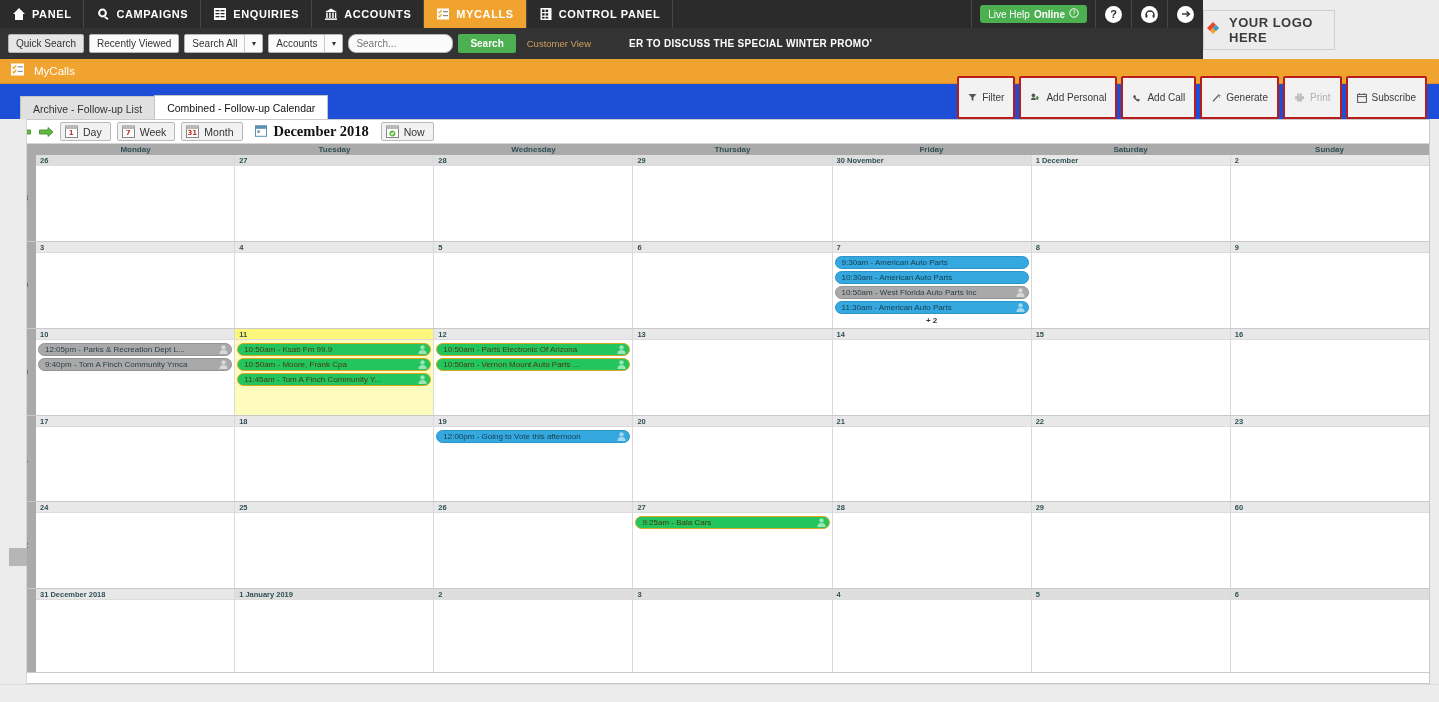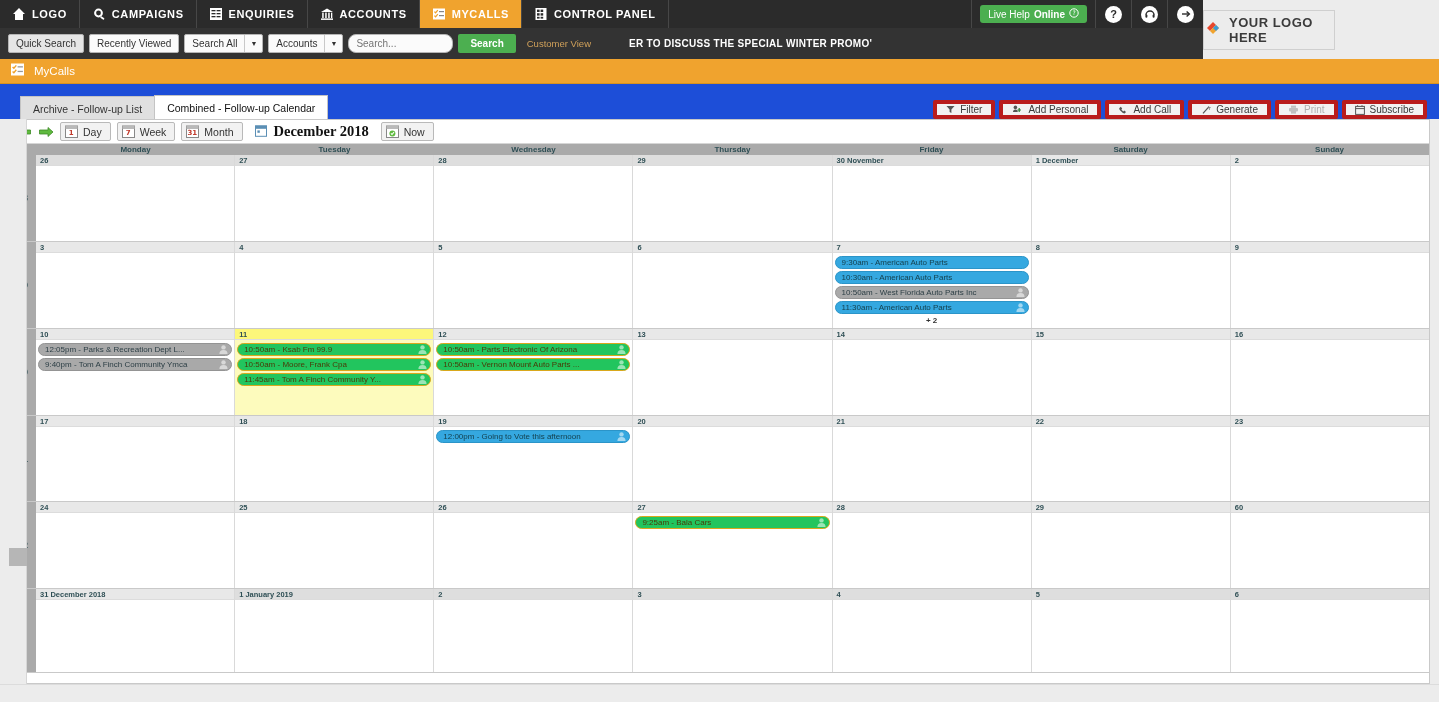--- a/index.html
+++ b/index.html
@@ -103,22 +103,22 @@
     font-size: 10.5px; color: #333; padding: 6px 12px 5px 12px;
     border: 1px solid #c4c4c4; border-bottom: none; background: #e0e0e0;
     margin-right: -1px; cursor: pointer; position: relative; top: 1px;
   }
   .tab.active { background: #ffffff; color: #111; padding-bottom: 6px; }
 
   .toolbtns {
     margin-left: auto; display: flex; align-items: center; gap: 4px; padding-right: 12px;
   }
   .tbtn {
-    background: #f2f2f2; border: 4px solid #b91c1c; border-radius: 2px;
-    font-size: 10px; color: #3a3a3a; padding: 0 9px; display: flex; align-items: center;
+    background: #f2f2f2; border: 2px solid #b91c1c; border-radius: 2px;
+    font-size: 10px; color: #3a3a3a; padding: 14px 9px; display: flex; align-items: center;
     gap: 5px; cursor: pointer; white-space: nowrap;
   }
   .tbtn.disabled { color: #b0b0b0; }
   .tbtn svg { display: block; }
 
   
   .calframe {
     position: absolute; top: 119px; left: 9px; width: 1421px; height: 565px;
     background: #ffffff; border: 1px solid #c9c9c9;
   }
@@ -196,21 +196,21 @@
 </head>
 <body>
 
 <div class="topnav">
   <div class="nav-item">
     <span class="nav-ico">
       <svg width="14" height="14" viewBox="0 0 14 14">
           <path d="M7 1 L13 7 H11 V13 H3 V7 H1 Z" fill="#fff"></path>
         </svg>
     </span>
-    <span>LOGO</span>
+    <span>PANEL</span>
   </div>
   <div class="nav-item">
     <span class="nav-ico">
       <svg width="14" height="14" viewBox="0 0 14 14">
           <circle cx="6.5" cy="6" r="4.4" fill="#fff"></circle>
           <circle cx="6.5" cy="6" r="2.4" fill="#2b2b2b"></circle>
           <rect x="9" y="9" width="4.5" height="1.8" rx=".9" transform="rotate(35 9 9)" fill="#fff"></rect>
         </svg>
     </span>
     <span>CAMPAIGNS</span>

